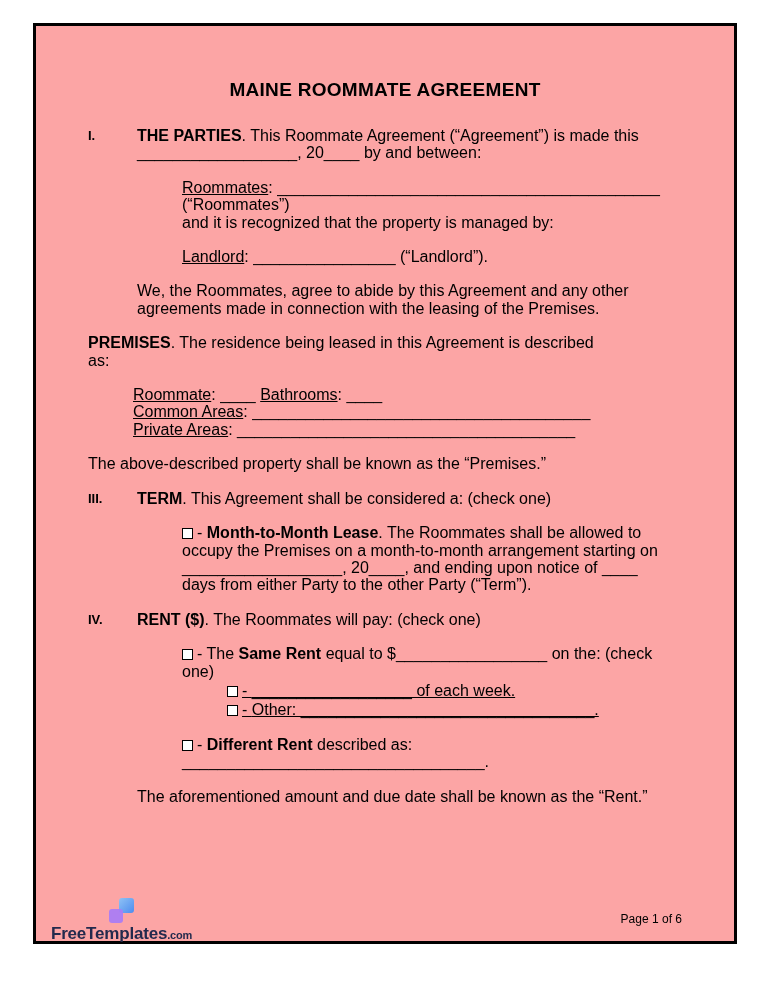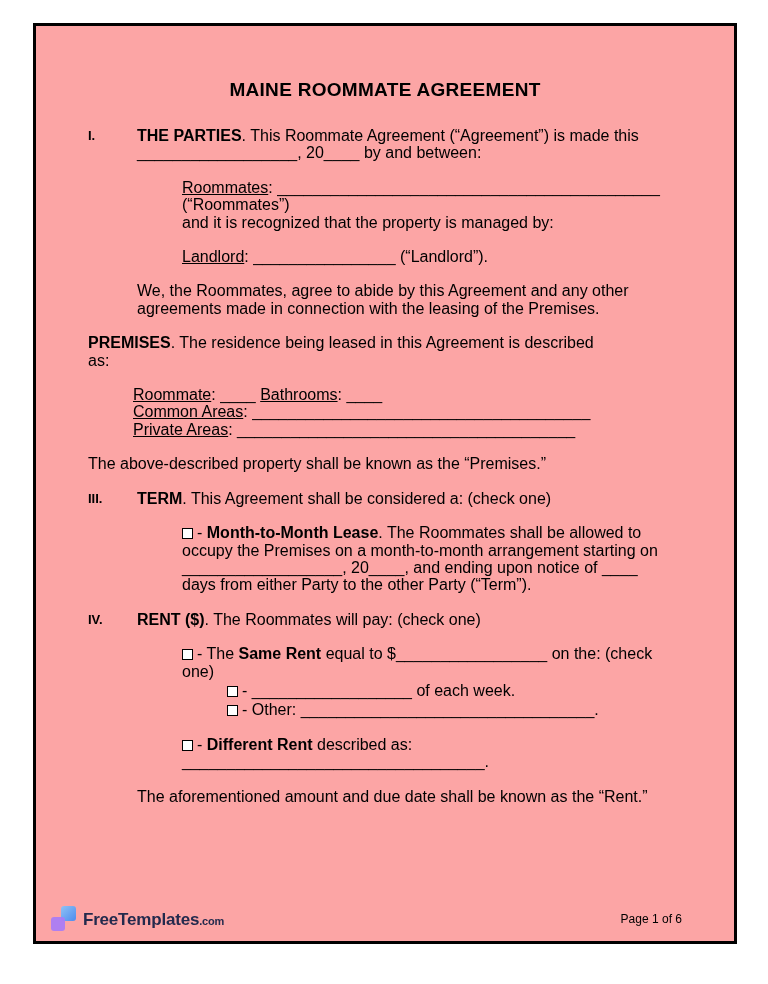--- a/index.html
+++ b/index.html
@@ -14,35 +14,35 @@
   }
   .doc-title{
     margin:0;padding-top:53px;margin-bottom:26px;
     text-align:center;font-size:19px;font-weight:bold;letter-spacing:.3px;
   }
   .sec{display:flex;padding-left:52px;}
   .num{width:49px;flex-shrink:0;font-weight:bold;font-size:13px;line-height:17.4px;}
   .body{width:525px;font-size:16px;line-height:17.4px;}
   .para{margin:0 0 17px 0;}
   .ind1{margin-left:45px;}
-  .ind2{margin-left:90px;}
+  .ind2{margin-left:90px;text-decoration:underline;}
   .line{display:block;}
   .b{font-weight:bold;}
   .u{text-decoration:underline;}
   .opt{margin-bottom:2px;}
   .opt-last{margin-bottom:17px;}
   .cb{
     display:inline-block;width:9px;height:9px;border:1.4px solid #000;
     vertical-align:-1px;margin-right:4px;background:#fff;
   }
   .footer{
     position:absolute;left:15px;right:52px;bottom:5px;height:34px;
     display:flex;justify-content:space-between;align-items:center;
   }
-  .brand{display:flex;align-items:center;gap:6px;}
+  .brand{display:flex;align-items:center;gap:0;flex-direction:column;}
   .logo-icon{position:relative;width:26px;height:28px;flex-shrink:0;}
   .lg-blue{
     position:absolute;top:1px;right:1px;width:15px;height:15px;border-radius:3px;
     background:linear-gradient(135deg,#8fc2f5 0%,#4d8cee 100%);
   }
   .lg-purple{
     position:absolute;bottom:2px;left:0;width:14px;height:14px;border-radius:3px;
     opacity:.93;
   }
   .brand-text{font-size:17px;font-weight:bold;letter-spacing:-.2px;line-height:1;}

